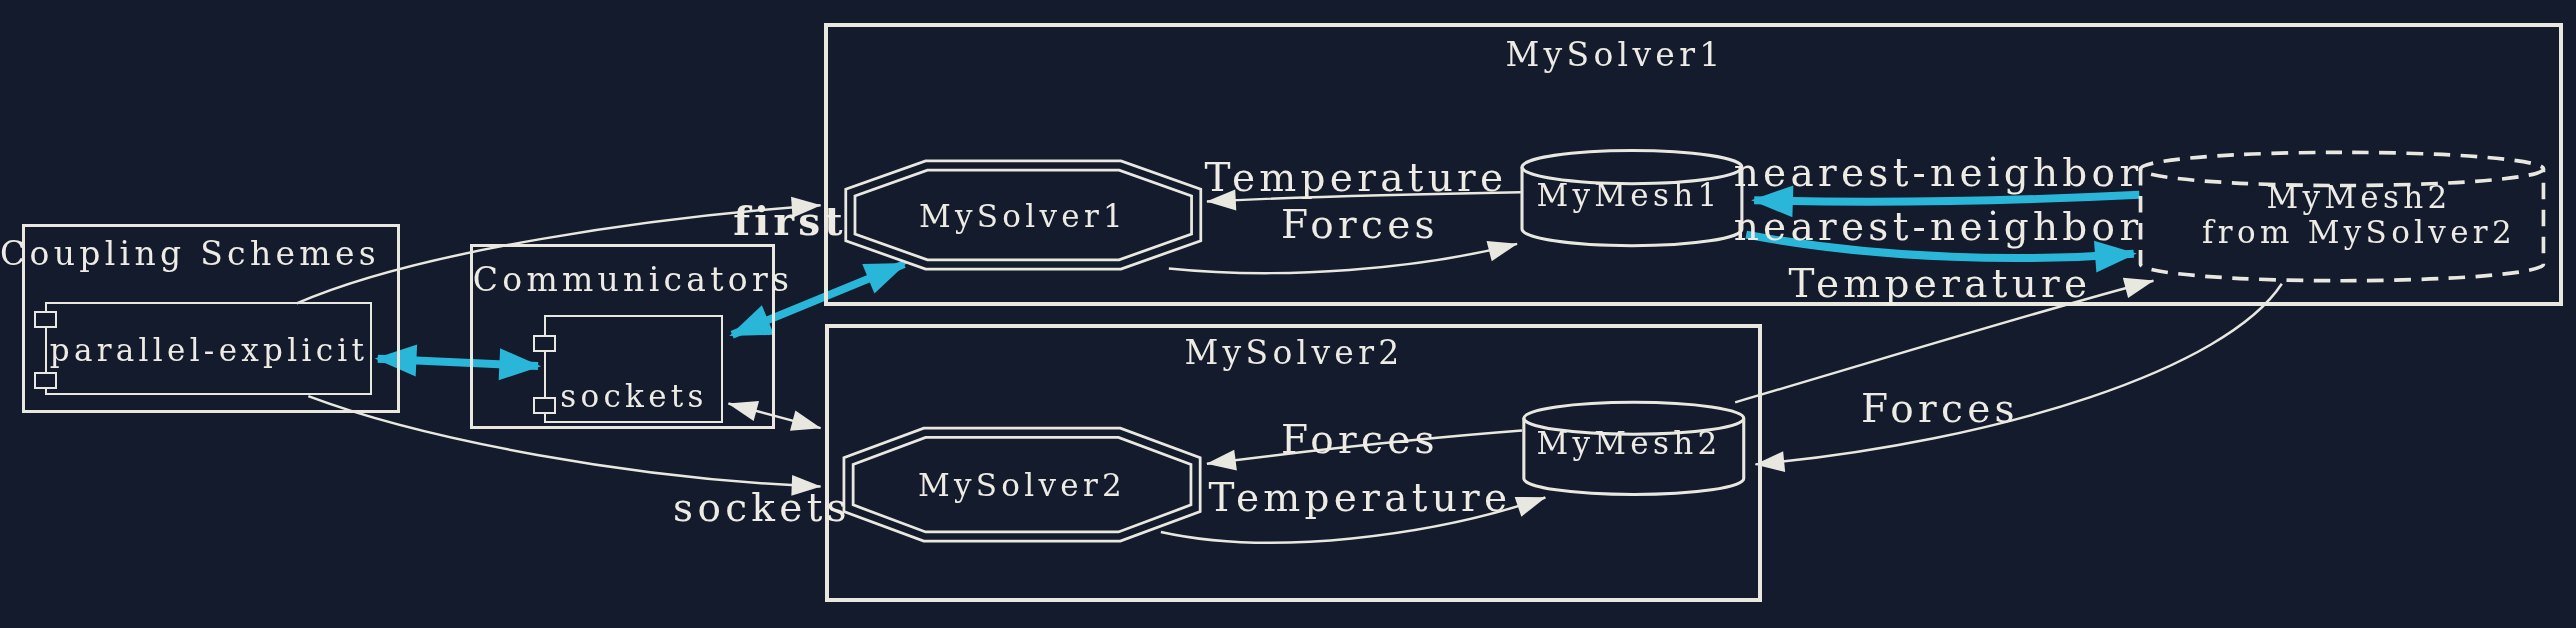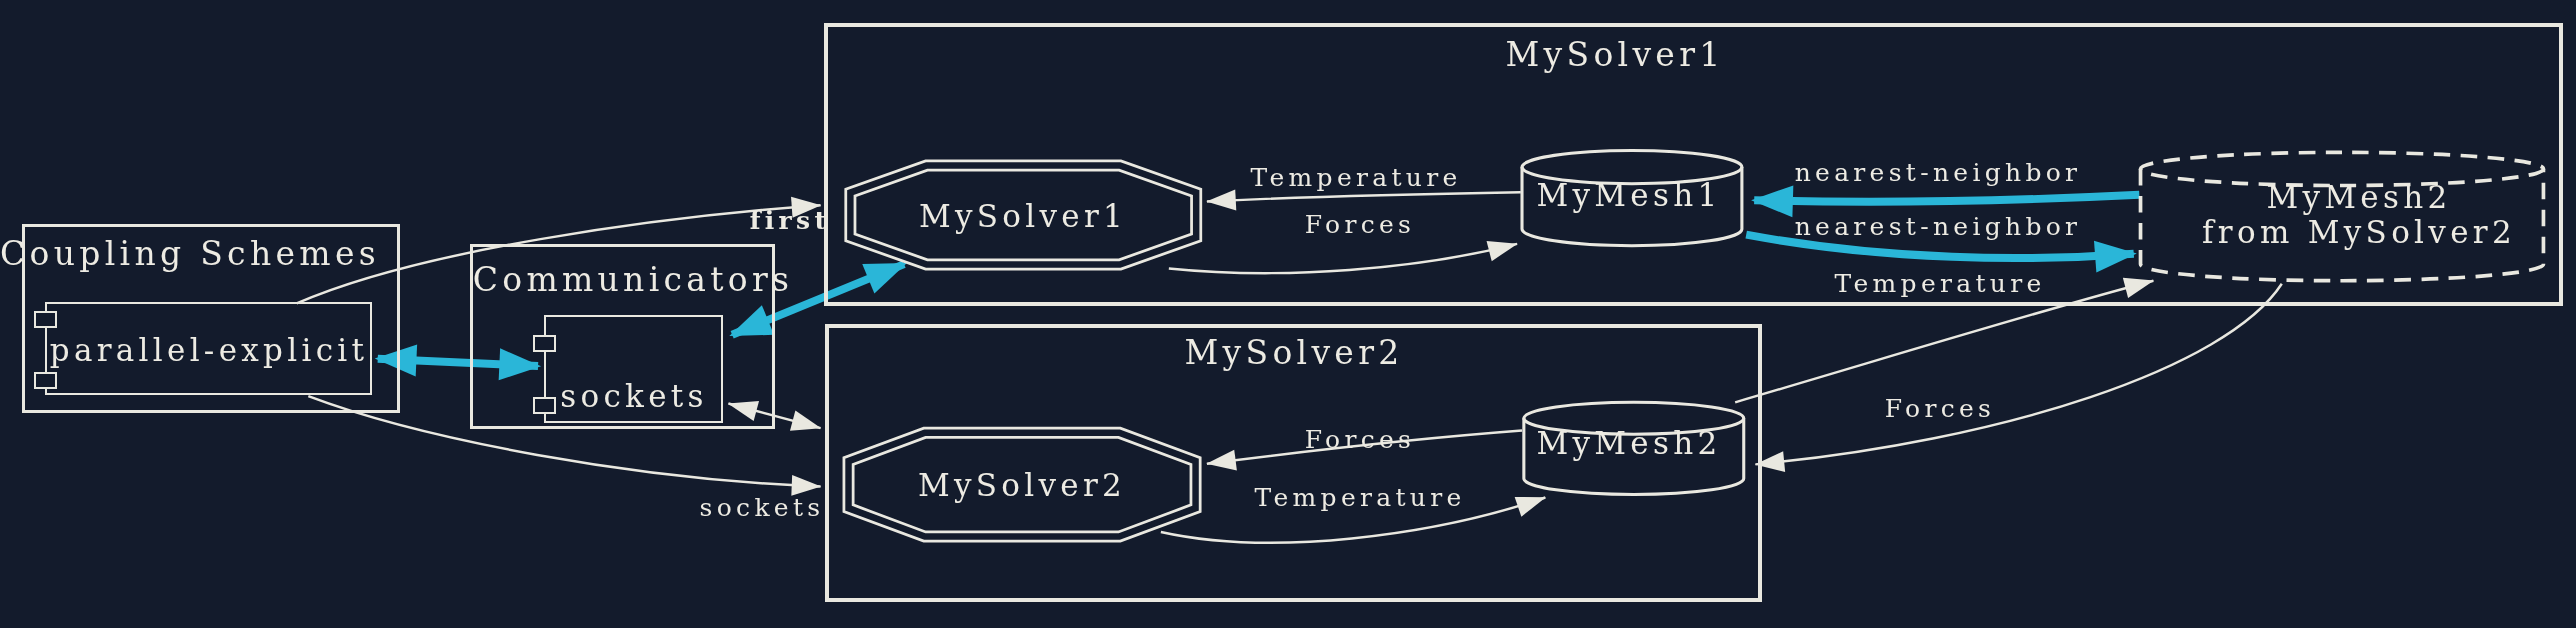--- a/index.html
+++ b/index.html
@@ -47,21 +47,21 @@
   .lbl {
     position: absolute;
     transform: translate(-50%, -50%);
     white-space: nowrap;
     letter-spacing: 4.3px;
     line-height: 1.1;
     text-align: left;
   }
   .fs-title { font-size: 33px; }
   .fs-node  { font-size: 31px; }
-  .fs-edge  { font-size: 25px; }
+  .fs-edge  { font-size: 39px; }
 </style>
 </head>
 <body>
 
 <div id="stage">
 
   <svg id="edge-layer" viewBox="0 0 4194 1024" xmlns="http://www.w3.org/2000/svg">
     <defs>
       <marker id="aw" markerUnits="userSpaceOnUse" markerWidth="54" markerHeight="40" refX="49" refY="19" orient="auto-start-reverse">
         <path d="M2,2 L50,19 L2,36 Z" fill="#e9e8e0"></path>

